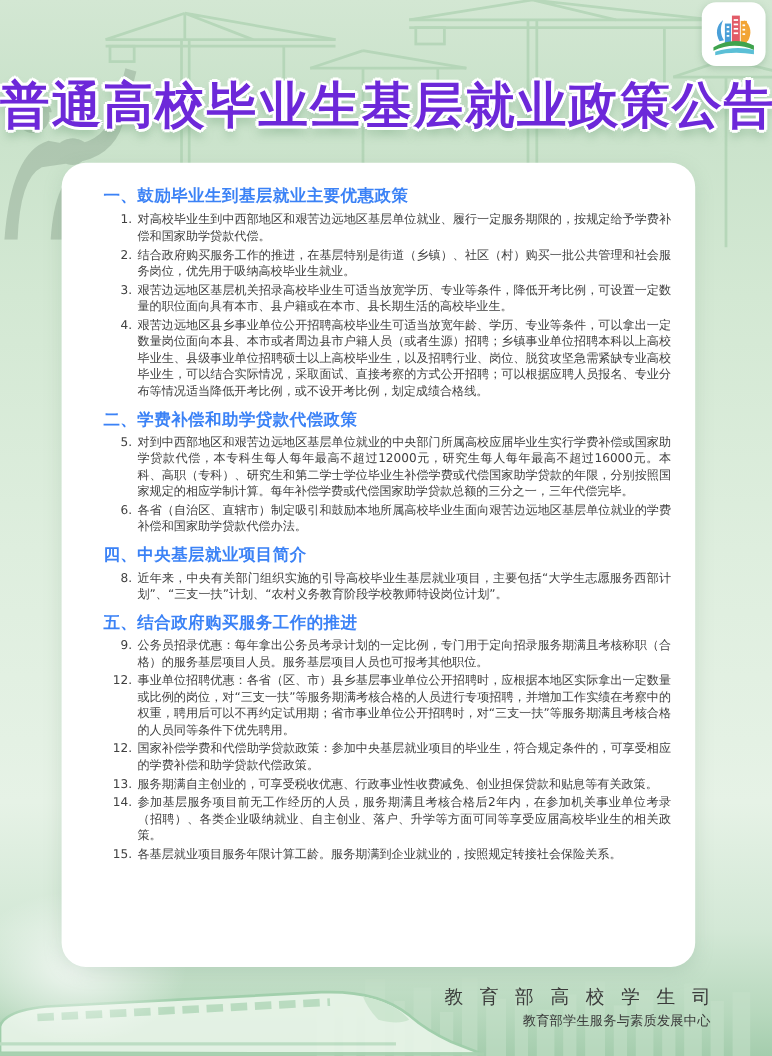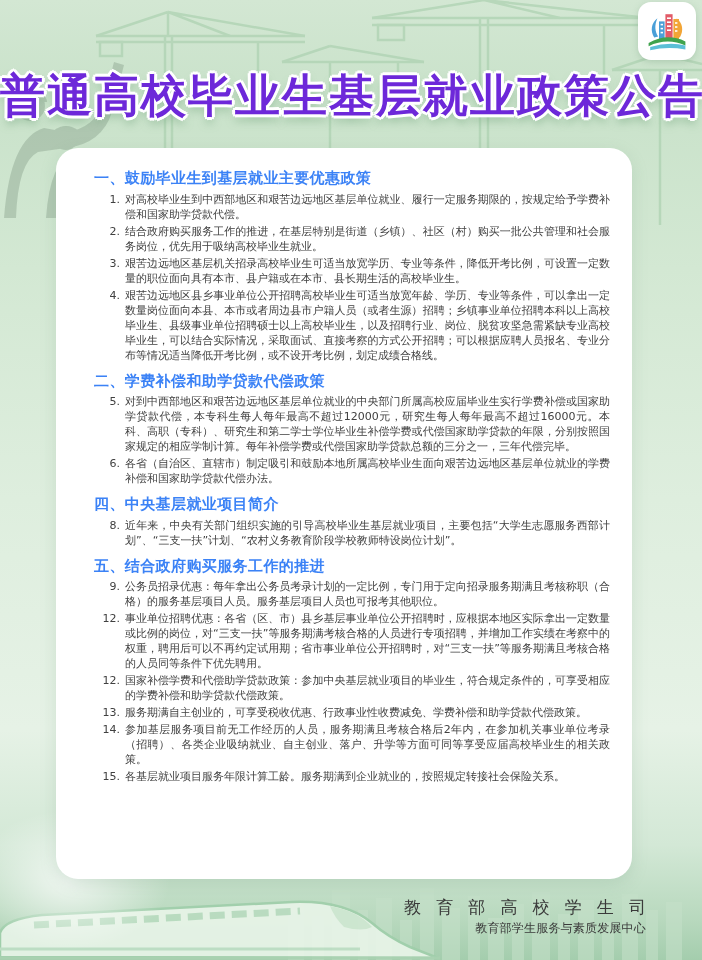--- a/index.html
+++ b/index.html
@@ -192,21 +192,21 @@
     <div class="item">
       <span class="num">12.</span>
       <span class="txt">事业单位招聘优惠：各省（区、市）县乡基层事业单位公开招聘时，应根据本地区实际拿出一定数量或比例的岗位，对“三支一扶”等服务期满考核合格的人员进行专项招聘，并增加工作实绩在考察中的权重，聘用后可以不再约定试用期；省市事业单位公开招聘时，对“三支一扶”等服务期满且考核合格的人员同等条件下优先聘用。</span>
     </div>
     <div class="item">
       <span class="num">12.</span>
       <span class="txt">国家补偿学费和代偿助学贷款政策：参加中央基层就业项目的毕业生，符合规定条件的，可享受相应的学费补偿和助学贷款代偿政策。</span>
     </div>
     <div class="item">
       <span class="num">13.</span>
-      <span class="txt">服务期满自主创业的，可享受税收优惠、行政事业性收费减免、学费补偿和助学贷款代偿政策。</span>
+      <span class="txt">服务期满自主创业的，可享受税收优惠、行政事业性收费减免、创业担保贷款和贴息等有关政策。</span>
     </div>
     <div class="item">
       <span class="num">14.</span>
       <span class="txt">参加基层服务项目前无工作经历的人员，服务期满且考核合格后2年内，在参加机关事业单位考录（招聘）、各类企业吸纳就业、自主创业、落户、升学等方面可同等享受应届高校毕业生的相关政策。</span>
     </div>
     <div class="item">
       <span class="num">15.</span>
       <span class="txt">各基层就业项目服务年限计算工龄。服务期满到企业就业的，按照规定转接社会保险关系。</span>
     </div>
   </div>

